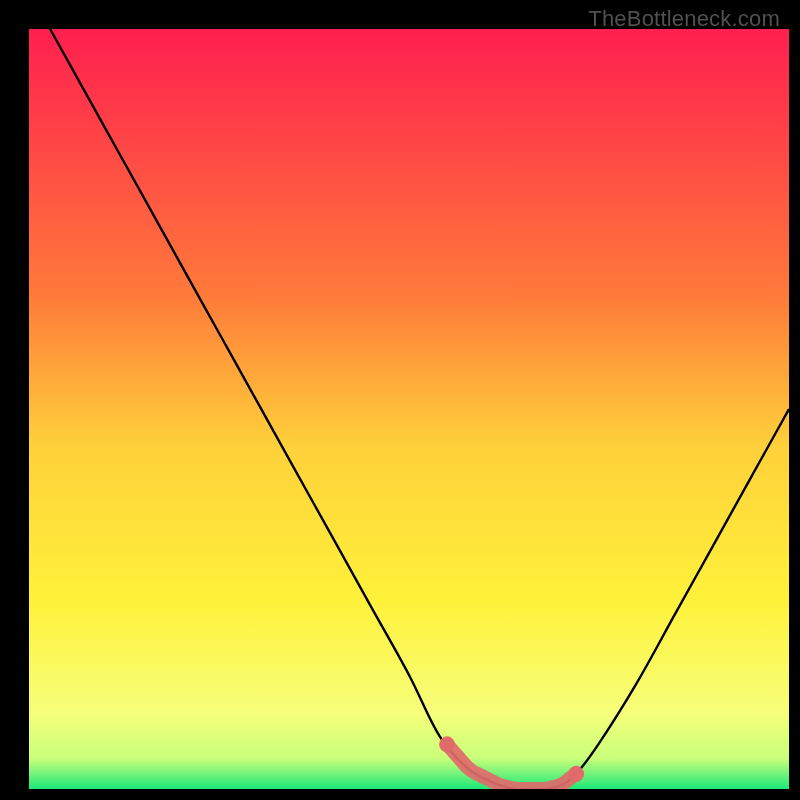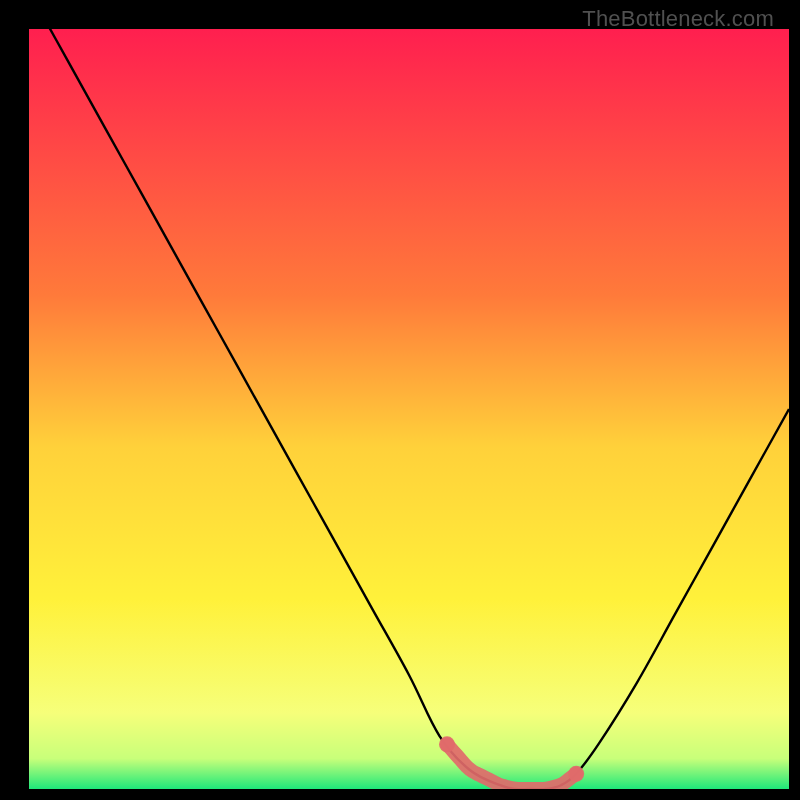--- a/index.html
+++ b/index.html
@@ -7,21 +7,21 @@
     padding: 0;
     background: #000;
     width: 800px;
     height: 800px;
     overflow: hidden;
     position: relative;
   }
   .watermark {
     position: absolute;
     top: 6px;
-    right: 26px;
+    right: 20px;
     font-family: Arial, Helvetica, sans-serif;
     font-size: 22px;
     color: #505050;
     letter-spacing: 0.2px;
     z-index: 10;
   }
   .plot {
     position: absolute;
     left: 29px;
     top: 29px;

